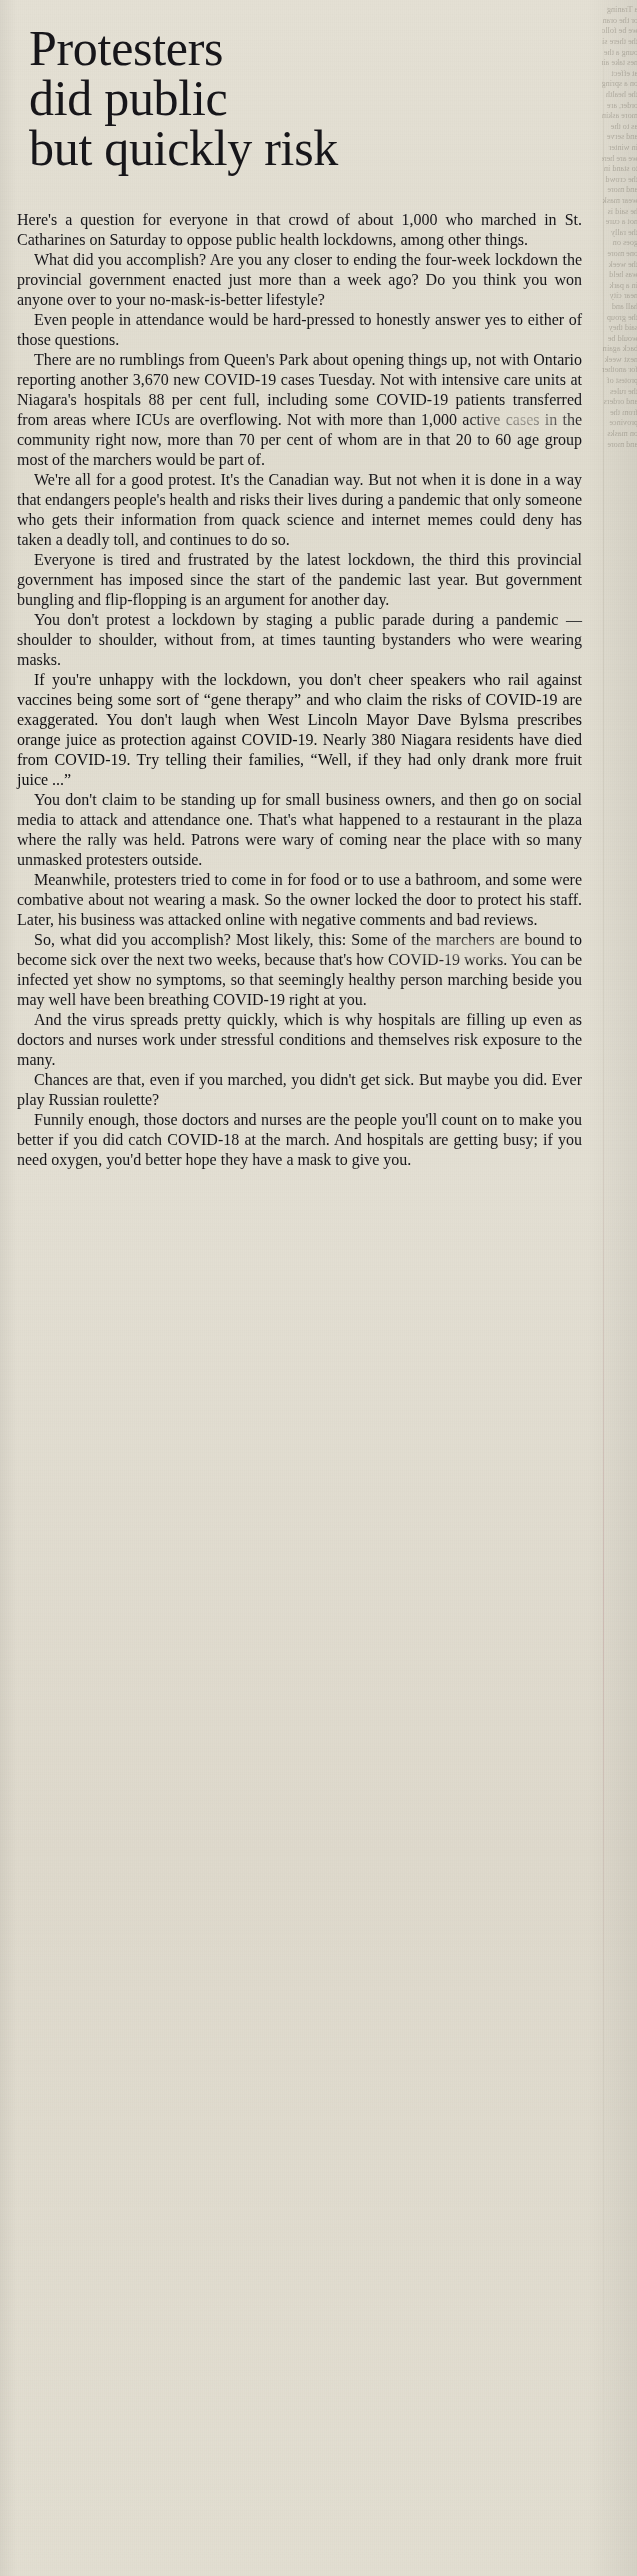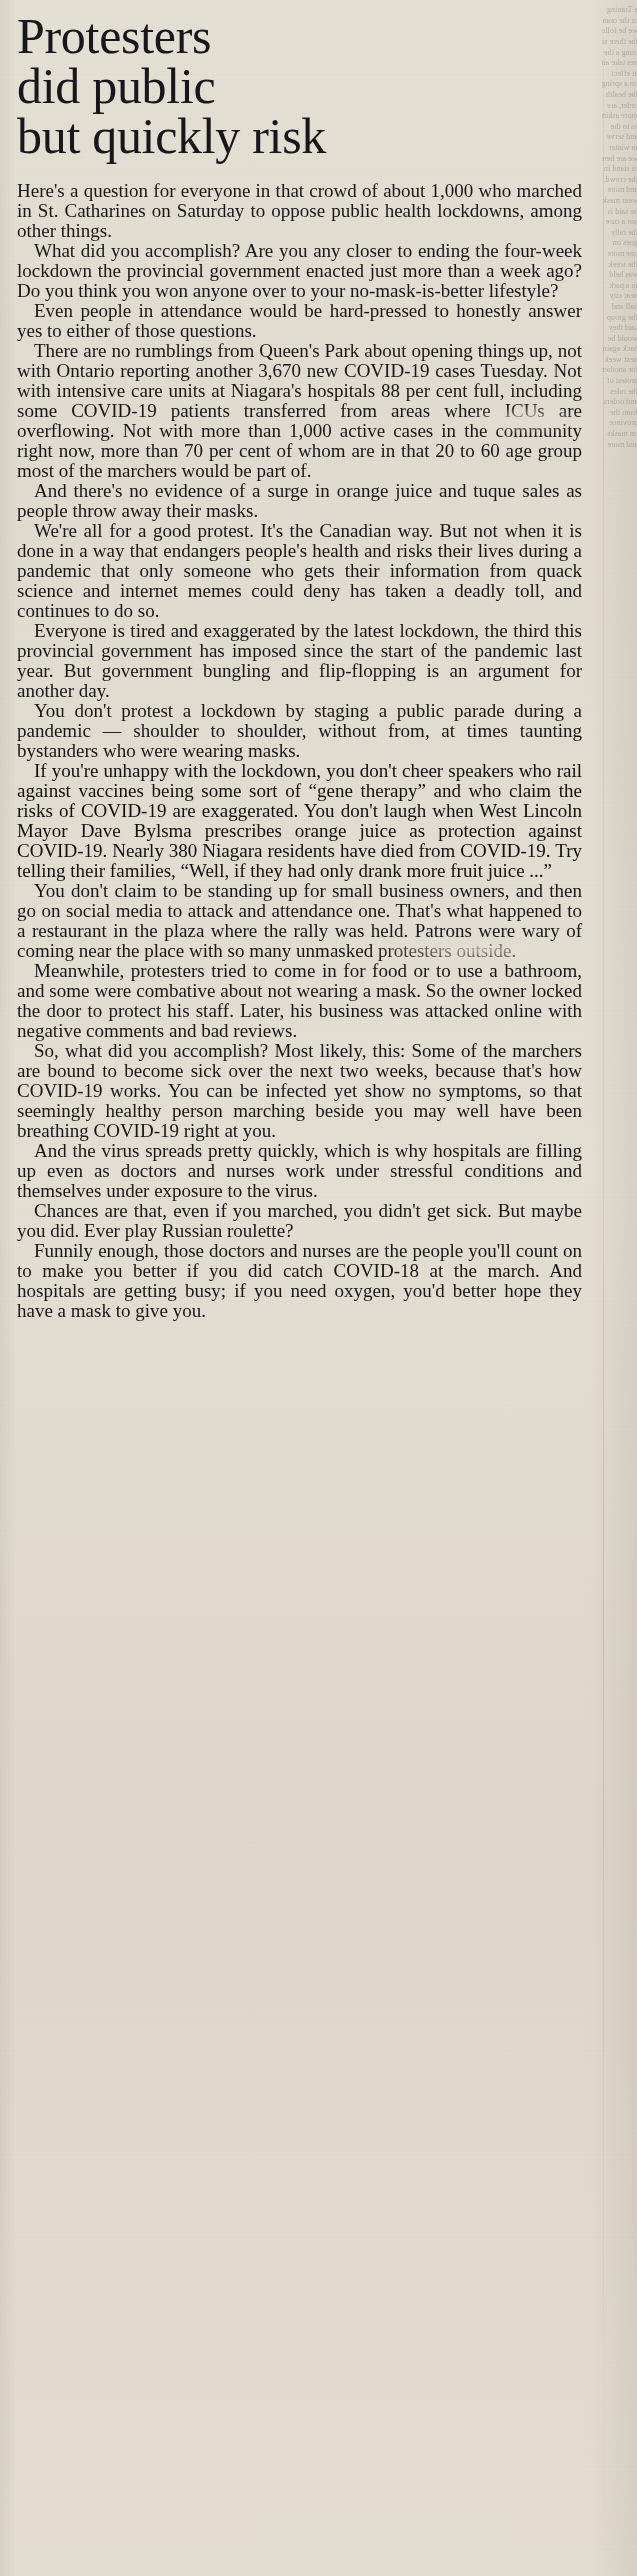--- a/index.html
+++ b/index.html
@@ -84,29 +84,29 @@
     width: 565px;
   }
 
   .headline {
     font-family: "Liberation Serif", serif;
     font-weight: 400;
     color: #17161a;
     font-size: 50px;
     line-height: 50px;
     letter-spacing: -0.3px;
-    margin: 0;
+    margin: 12px;
     padding: 10.6px 0 0 0;
   }
   .headline .hl-line { display: block; }
 
   .body {
-    margin-top: 20px;
+    margin-top: 37px;
     color: #17161a;
-    font-size: 19px;
+    font-size: 16px;
     line-height: 20px;
     text-align: justify;
     text-justify: inter-word;
     hyphens: auto;
     -webkit-hyphens: auto;
   }
   .body p {
     margin: 0;
     text-indent: 17px;
   }
@@ -179,29 +179,28 @@
       <span class="hl-line">Protesters</span>
       <span class="hl-line">did public</span>
       <span class="hl-line">but quickly risk</span>
     </h1>
 
     <div class="body" id="body">
         <p class="first">Here's a question for everyone in that crowd of about 1,000 who marched in St. Catharines on Saturday to oppose public health lockdowns, among other things.</p>
         <p>What did you accomplish? Are you any closer to ending the four-week lockdown the provincial government enacted just more than a week ago? Do you think you won anyone over to your no-mask-is-better lifestyle?</p>
         <p>Even people in attendance would be hard-pressed to honestly answer yes to either of those questions.</p>
         <p>There are no rumblings from Queen's Park about opening things up, not with Ontario reporting another 3,670 new COVID-19 cases Tuesday. Not with intensive care units at Niagara's hospitals 88 per cent full, including some COVID-19 patients transferred from areas where ICUs are overflowing. Not with more than 1,000 active cases in the community right now, more than 70 per cent of whom are in that 20 to 60 age group most of the marchers would be part of.</p>
-        <p>And there's no evidence of a surge in orange juice and tuque sales as people throw away their masks.</p>
         <p>We're all for a good protest. It's the Canadian way. But not when it is done in a way that endangers people's health and risks their lives during a pandemic that only someone who gets their information from quack science and internet memes could deny has taken a deadly toll, and continues to do so.</p>
-        <p>Everyone is tired and exaggerated by the latest lockdown, the third this provincial government has imposed since the start of the pandemic last year. But government bungling and flip-flopping is an argument for another day.</p>
+        <p>Everyone is tired and frustrated by the latest lockdown, the third this provincial government has imposed since the start of the pandemic last year. But government bungling and flip-flopping is an argument for another day.</p>
         <p>You don't protest a lockdown by staging a public parade during a pandemic — shoulder to shoulder, without from, at times taunting bystanders who were wearing masks.</p>
         <p class="inkheavy">If you're unhappy with the lockdown, you don't cheer speakers who rail against vaccines being some sort of “gene therapy” and who claim the risks of COVID-19 are exaggerated. You don't laugh when West Lincoln Mayor Dave Bylsma prescribes orange juice as protection against COVID-19. Nearly 380 Niagara residents have died from COVID-19. Try telling their families, “Well, if they had only drank more fruit juice ...”</p>
         <p>You don't claim to be standing up for small business owners, and then go on social media to attack and attendance one. That's what happened to a restaurant in the plaza where the rally was held. Patrons were wary of coming near the place with so many unmasked protesters outside.</p>
         <p>Meanwhile, protesters tried to come in for food or to use a bathroom, and some were combative about not wearing a mask. So the owner locked the door to protect his staff. Later, his business was attacked online with negative comments and bad reviews.</p>
         <p>So, what did you accomplish? Most likely, this: Some of the marchers are bound to become sick over the next two weeks, because that's how COVID-19 works. You can be infected yet show no symptoms, so that seemingly healthy person marching beside you may well have been breathing COVID-19 right at you.</p>
-        <p>And the virus spreads pretty quickly, which is why hospitals are filling up even as doctors and nurses work under stressful conditions and themselves under exposure to the virus.</p>
+        <p>And the virus spreads pretty quickly, which is why hospitals are filling up even as doctors and nurses work under stressful conditions and themselves risk exposure to the many.</p>
         <p>Chances are that, even if you marched, you didn't get sick. But maybe you did. Ever play Russian roulette?</p>
         <p>Funnily enough, those doctors and nurses are the people you'll count on to make you better if you did catch COVID-18 at the march. And hospitals are getting busy; if you need oxygen, you'd better hope they have a mask to give you.</p>
       </div>
   </div>
 
   <div class="smudge" style="left:462px; top:405px; width:125px; height:30px;"></div>
   <div class="smudge" style="left:369px; top:937px; width:218px; height:26px;"></div>
 </div>
 
 

